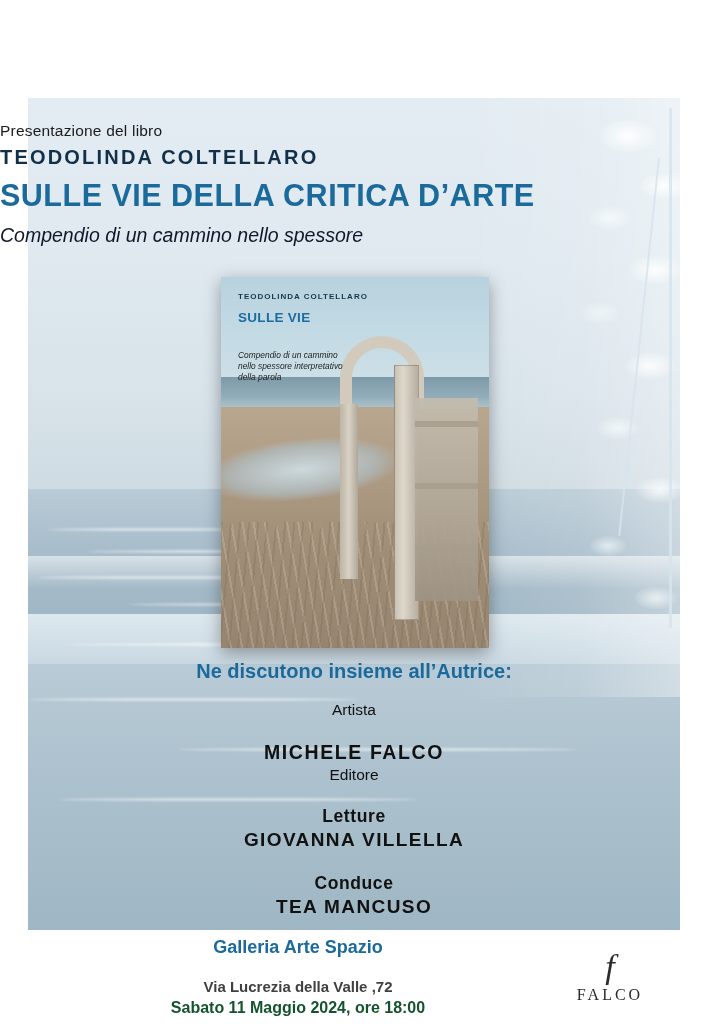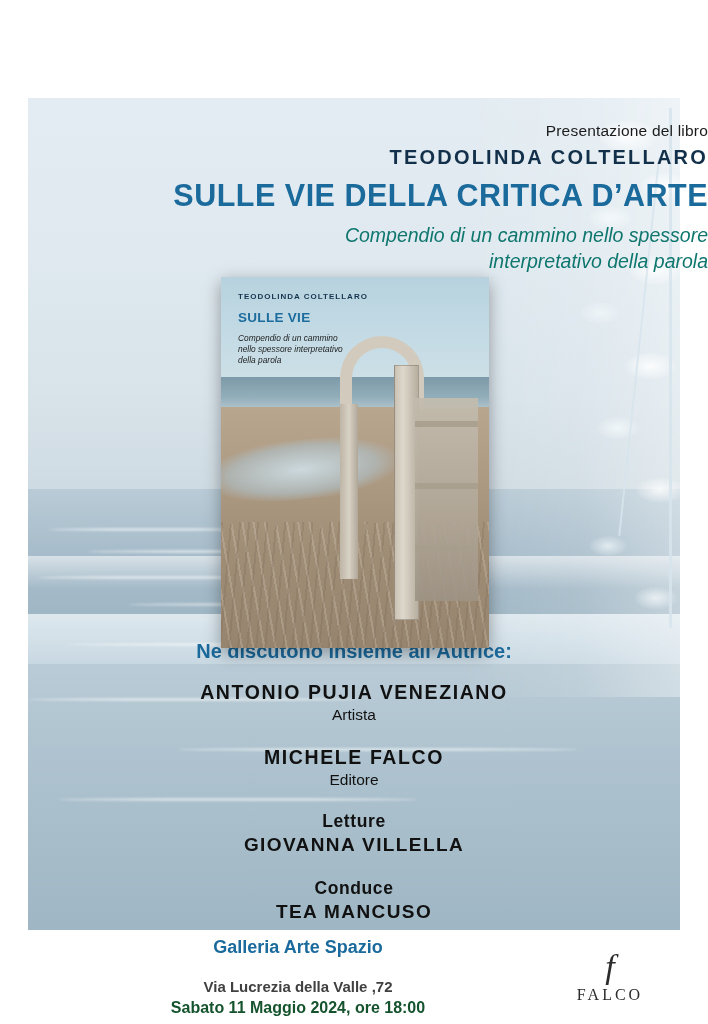--- a/index.html
+++ b/index.html
@@ -96,21 +96,21 @@
     position: absolute;
     background: rgba(215,228,236,0.85);
     transform-origin: top right;
   }
   
   .head {
     position: absolute;
     left: 0;
     top: 122px;
     width: 708px;
-    text-align: right;
+    text-align: left;
     z-index: 5;
   }
   .head .presentazione {
     font-size: 15.5px;
     color: #1b1b1b;
     letter-spacing: 0.2px;
     margin-bottom: 6px;
   }
   .head .author {
     font-size: 20px;
@@ -122,23 +122,22 @@
   .head .title {
     font-size: 30.5px;
     font-weight: bold;
     color: #1b6a9c;
     letter-spacing: 0.5px;
     margin-bottom: 10px;
   }
   .head .subtitle {
     font-size: 19.5px;
     font-style: italic;
-    color: #0f766e;
+    color: #0f172a;
     line-height: 1.33;
-    padding-left: 26px;
   }
   
   .book {
     position: absolute;
     left: 221px;
     top: 277px;
     width: 268px;
     height: 371px;
     background: #c8d9e2;
     box-shadow: 0 5px 16px rgba(0,0,0,0.35);
@@ -238,33 +237,33 @@
     color: #14354e;
     letter-spacing: 1px;
     margin-bottom: 9px;
   }
   .book-title {
     font-size: 13.5px;
     font-weight: bold;
     color: #1c6c9e;
     line-height: 1.18;
     letter-spacing: 0.3px;
-    margin-bottom: 7px;
+    margin-bottom: 24px;
   }
   .book-sub {
     font-size: 8.4px;
     font-style: italic;
     color: #1b1b1b;
     line-height: 1.33;
   }
   
   .people {
     position: absolute;
     left: 0;
-    top: 640px;
+    top: 660px;
     width: 708px;
     text-align: center;
     z-index: 5;
   }
   .people .lead {
     font-size: 20px;
     font-weight: bold;
     color: #1b6a9c;
     margin-bottom: 18px;
   }
@@ -396,21 +395,20 @@
     <div class="branch" style="right:8px; top:10px; width:3px; height:520px;"></div>
     <div class="branch" style="right:20px; top:60px; width:2px; height:380px; transform:rotate(6deg);"></div>
   </div>
 
   <div class="head">
     <div class="presentazione">Presentazione del libro</div>
     <div class="author">TEODOLINDA COLTELLARO</div>
     <div class="title">SULLE VIE DELLA CRITICA D’ARTE</div>
     <div class="subtitle">
       <div>Compendio di un cammino nello spessore</div>
-      <div>interpretativo della parola</div>
     </div>
   </div>
 
   <div class="book">
     <div class="book-sky"></div>
     <div class="book-sea"></div>
     <div class="book-sand"></div>
     <div class="book-pool"></div>
     <div class="book-ripples"></div>
     <div class="gate">
@@ -432,21 +430,20 @@
         <div>nello spessore interpretativo</div>
         <div>della parola</div>
       </div>
     </div>
   </div>
 
   <div class="people">
     <div class="lead">Ne discutono insieme all’Autrice:</div>
 
     <div>
-      <div class="p-name">ANTONIO PUJIA VENEZIANO</div>
       <div class="p-role">Artista</div>
     </div>
 
     <div class="p-gap"></div>
 
     <div>
       <div class="p-name">MICHELE FALCO</div>
       <div class="p-role">Editore</div>
     </div>
 

